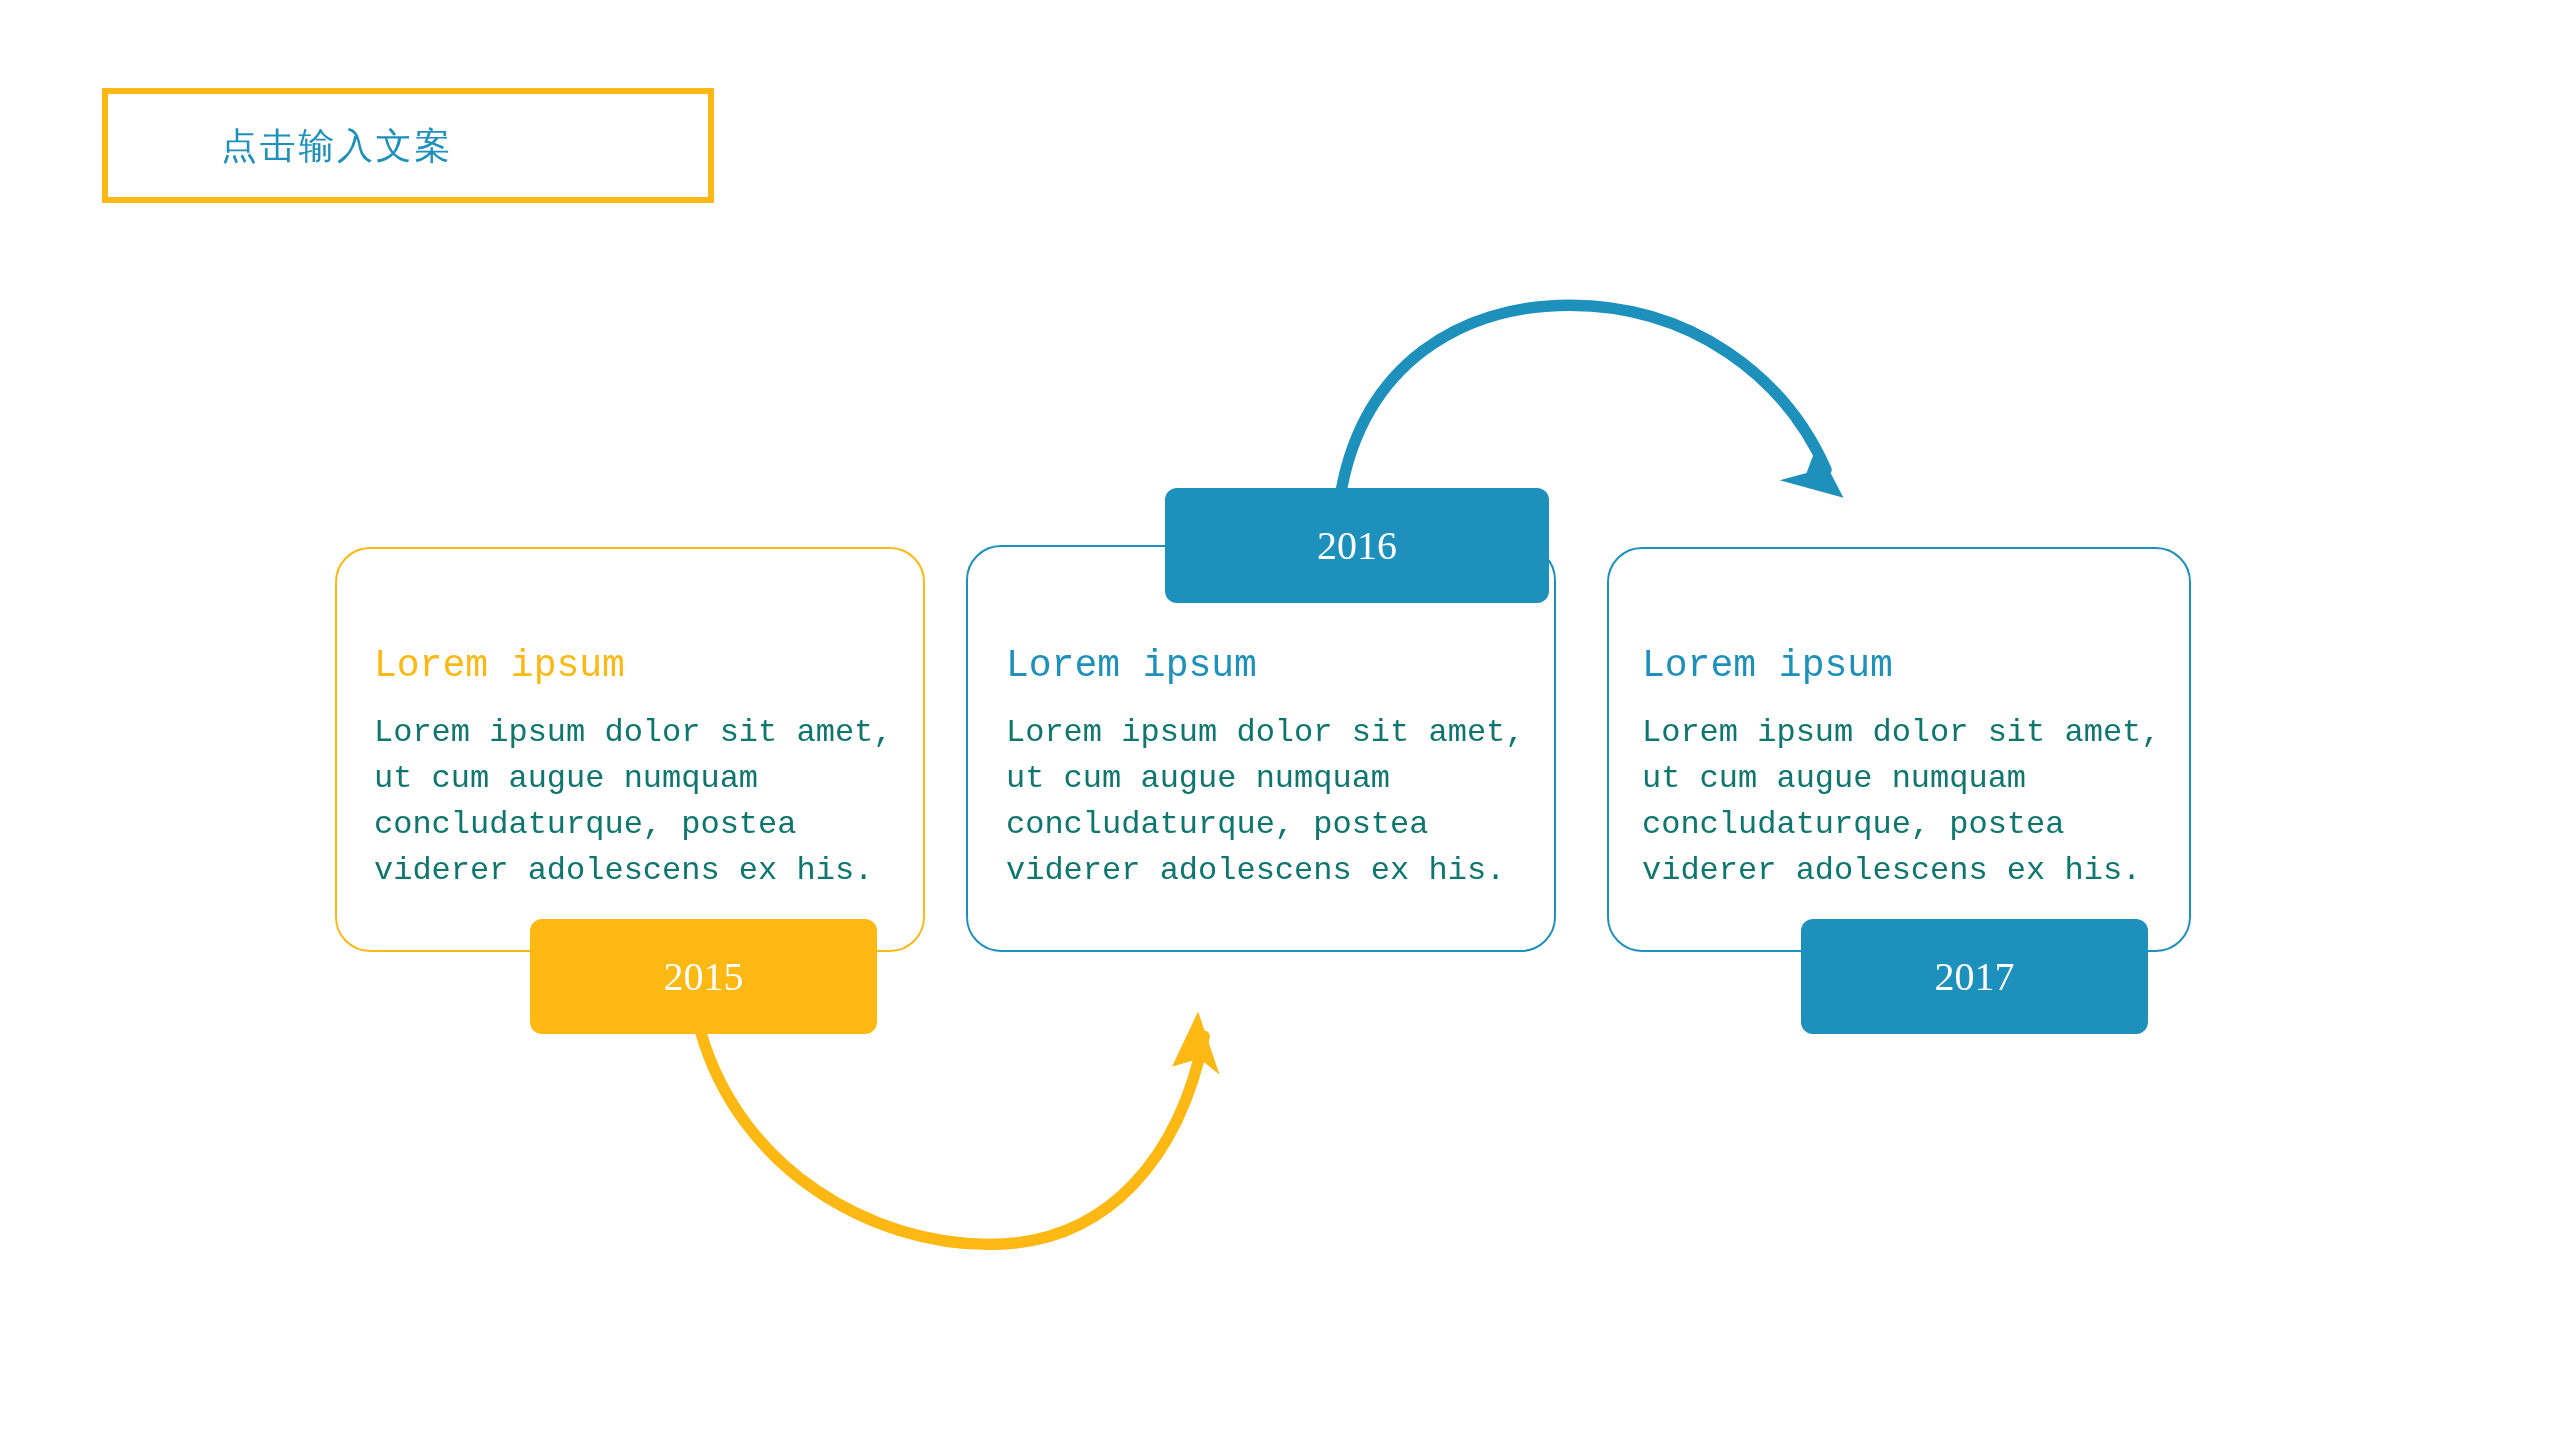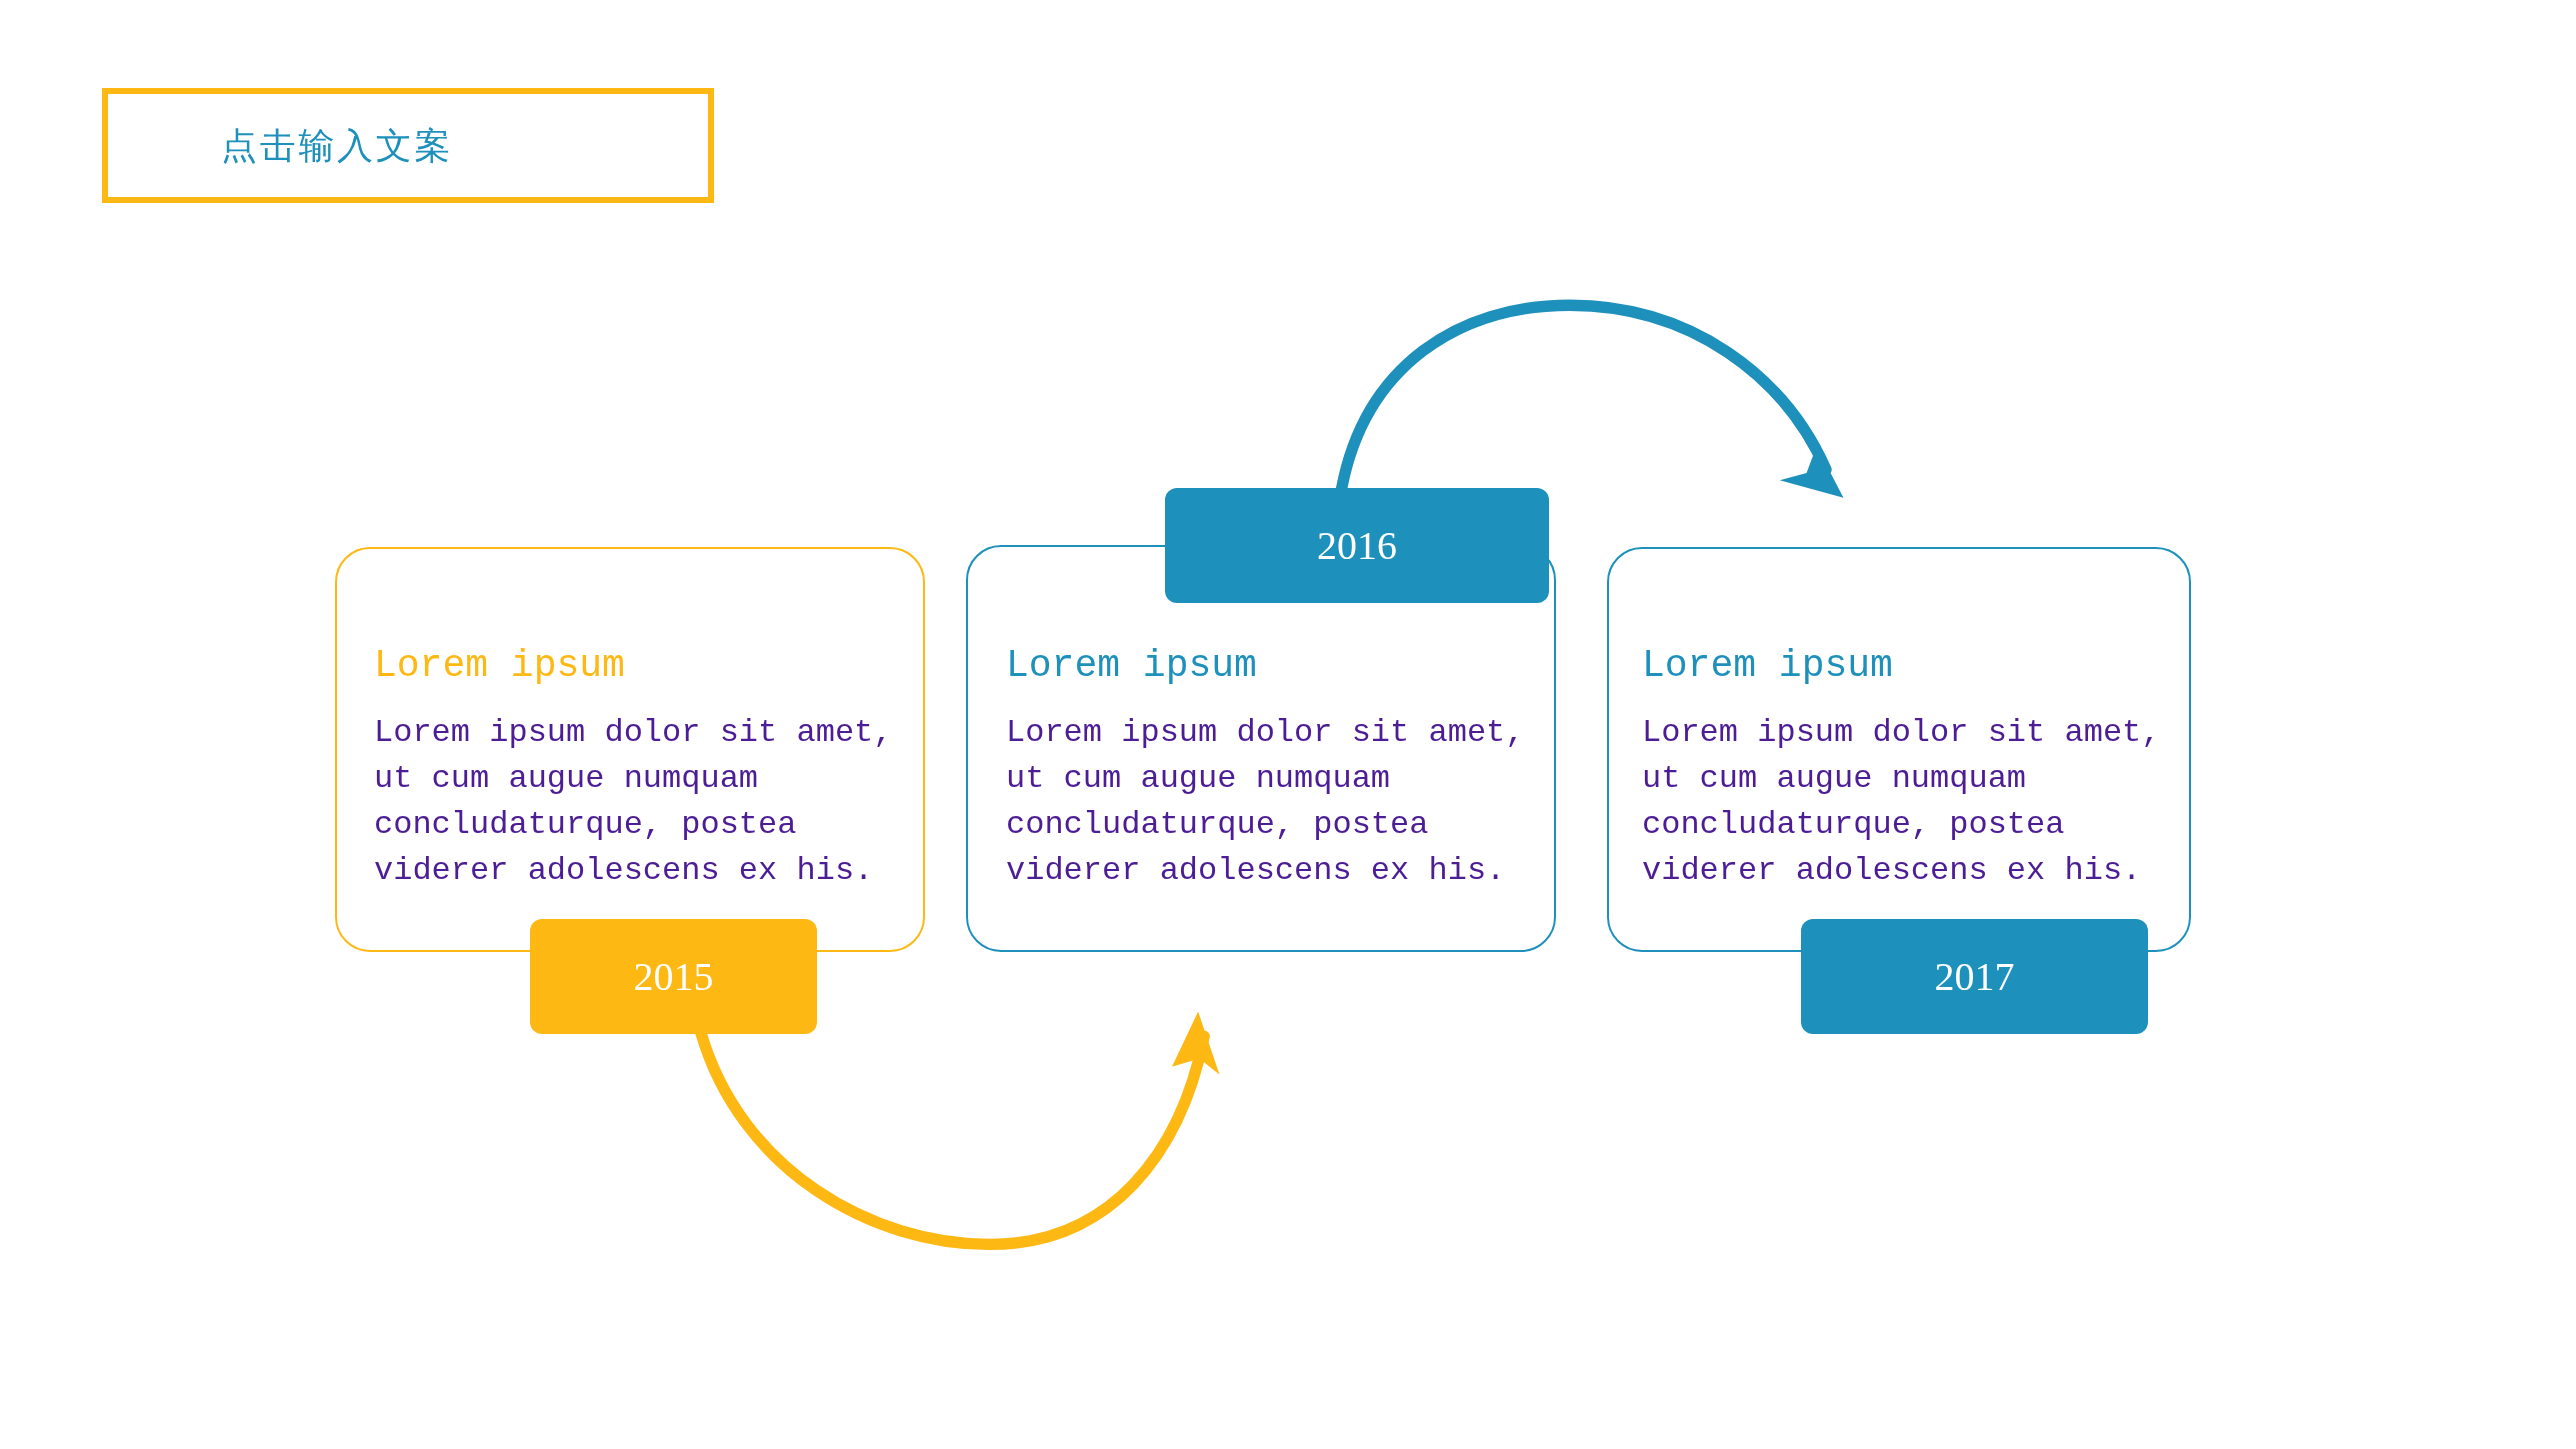--- a/index.html
+++ b/index.html
@@ -52,21 +52,21 @@
     letter-spacing:0px;
     white-space:nowrap;
   }
   .card-head.amber{color:var(--amber);}
   .card-head.blue{color:var(--blue);}
 
   .card-body{
     position:absolute;
     font-size:32px;
     line-height:46px;
-    color:#4c1d95;
+    color:#0f766e;
     font-family:"Liberation Mono", monospace;
     width:537px;
     letter-spacing:0px;
   }
 
   
   .badge{
     position:absolute;
     border-radius:12px;
     color:#ffffff;
@@ -114,18 +114,18 @@
   <div class="card-body" style="left:374px; top:710px; width:530px;">Lorem ipsum dolor sit amet, ut cum augue numquam concludaturque, postea viderer adolescens ex his.</div>
 
   <div class="card blue" style="left:966px; top:545px; width:590px; height:407px;"></div>
   <div class="card-head blue" style="left:1006px; top:644px;">Lorem ipsum</div>
   <div class="card-body" style="left:1006px; top:710px; width:530px;">Lorem ipsum dolor sit amet, ut cum augue numquam concludaturque, postea viderer adolescens ex his.</div>
 
   <div class="card blue" style="left:1607px; top:547px; width:584px; height:405px;"></div>
   <div class="card-head blue" style="left:1642px; top:644px;">Lorem ipsum</div>
   <div class="card-body" style="left:1642px; top:710px; width:530px;">Lorem ipsum dolor sit amet, ut cum augue numquam concludaturque, postea viderer adolescens ex his.</div>
 
-  <div class="badge amber" style="left:530px; top:919px; width:287px; height:115px;">2015</div>
+  <div class="badge amber" style="left:530px; top:919px; width:347px; height:115px;">2015</div>
   <div class="badge blue" style="left:1165px; top:488px; width:384px; height:115px;">2016</div>
   <div class="badge blue" style="left:1801px; top:919px; width:347px; height:115px;">2017</div>
 
 </div>
 
 
 </body></html>

